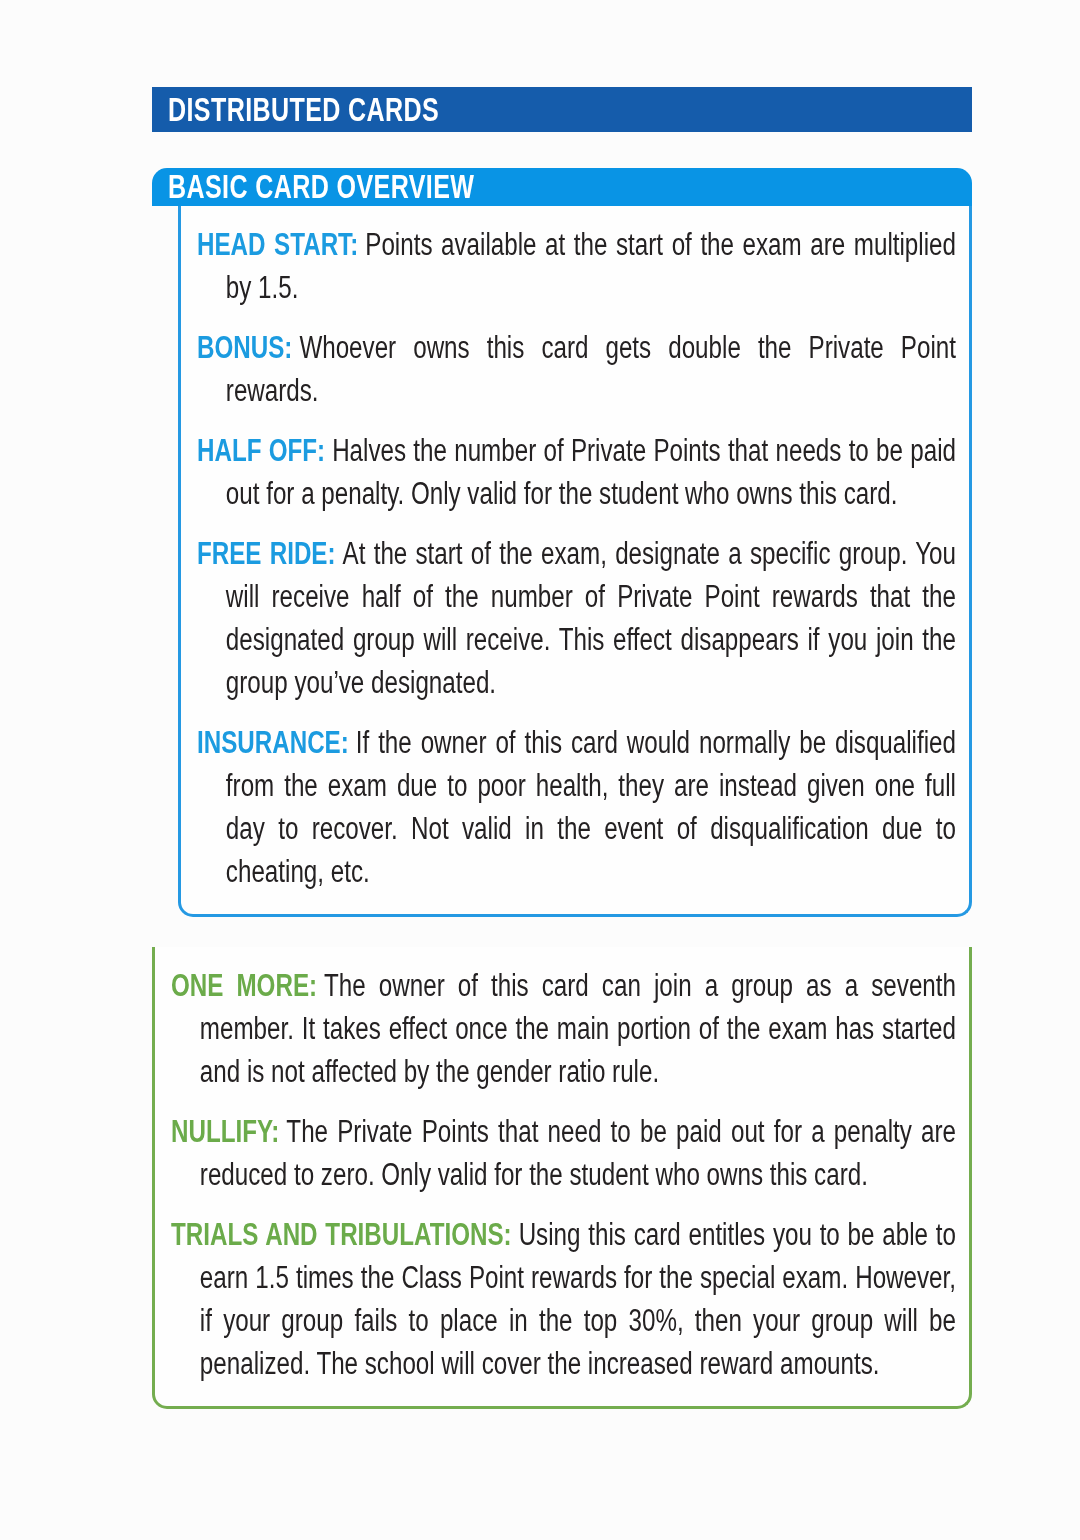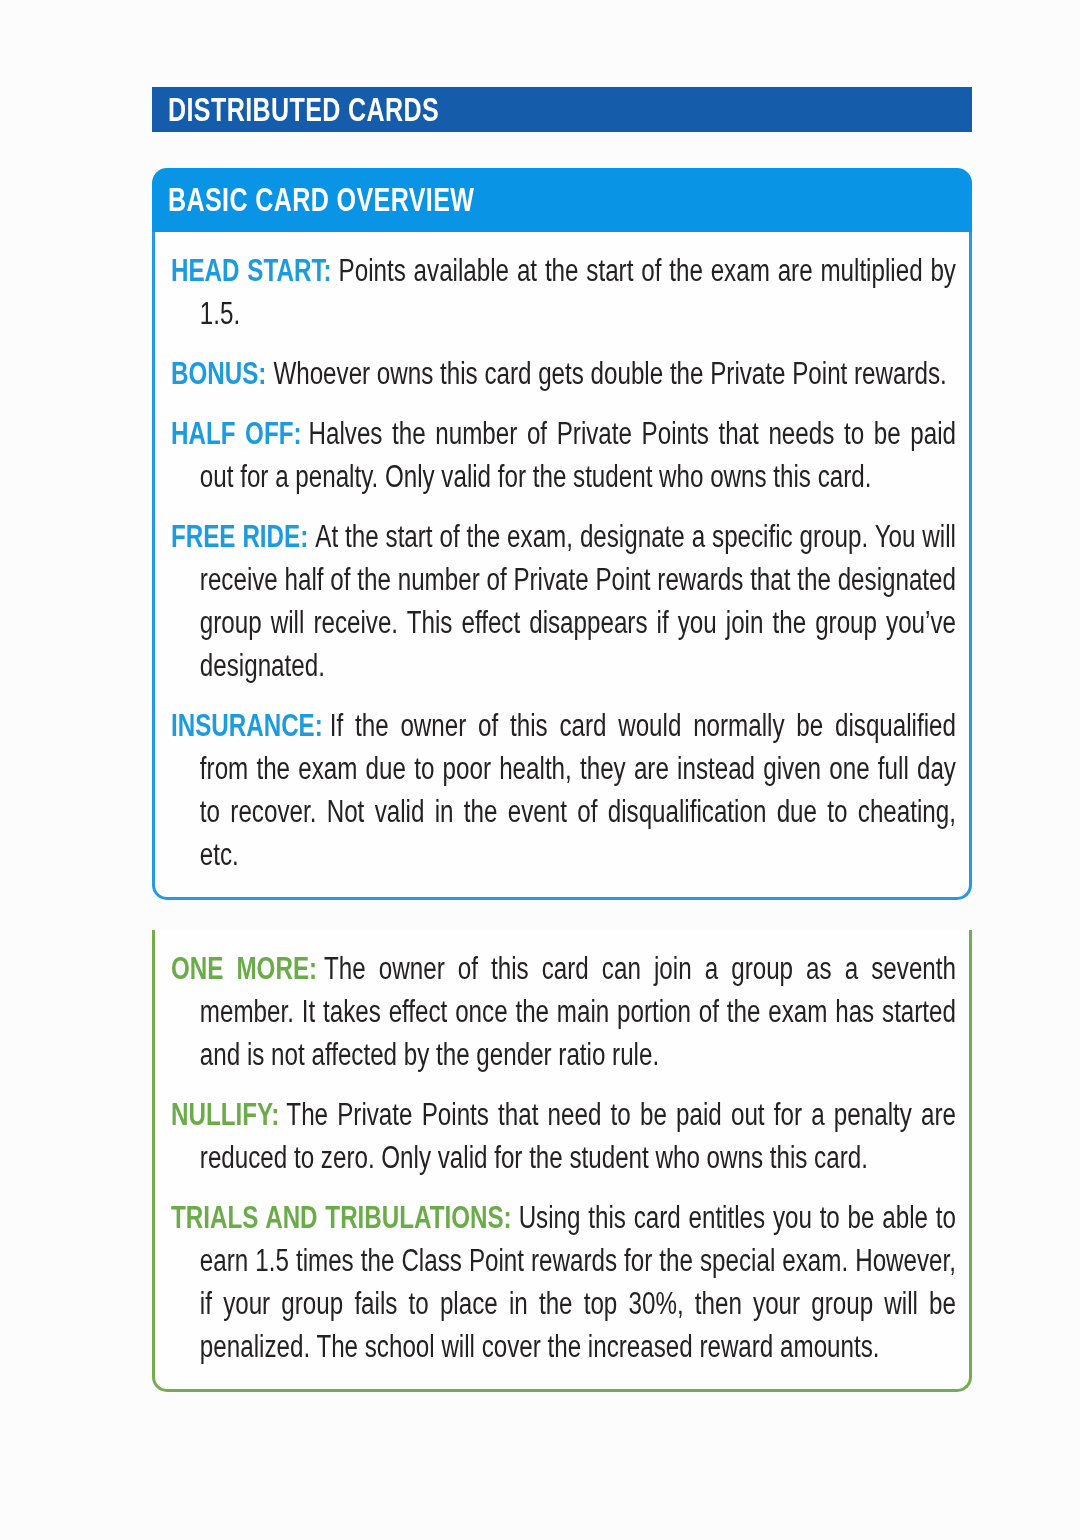--- a/index.html
+++ b/index.html
@@ -29,36 +29,36 @@
     letter-spacing: 0.5px;
     white-space: nowrap;
     display: inline-block;
     transform: scaleX(0.76);
     transform-origin: 0 50%;
   }
 
   
   .card { margin-bottom: 30px; }
   .card-header {
-    height: 64px;
+    height: 38px;
     display: flex;
     align-items: center;
     padding: 0 16px;
     border-radius: 15px 15px 0 0;
   }
   .card-body {
     background: #fefefe;
     border: 3px solid;
     border-top: none;
     border-radius: 0 0 15px 15px;
     padding: 17px 13px 21px 16px;
     overflow: hidden;
   }
   .card--blue  .card-header { background: #0994e5; }
-  .card--blue  .card-body   { border-color: #2599e3; }
+  .card--blue  .card-body   { border-color: #2599e3; margin-left: 26px; }
   .card--green .card-header { background: #6ca647; }
   .card--green .card-body   { border-color: #74ad4f; }
 
   
   .stretch {
     width: 128.2%;
     transform: scaleX(0.78);
     transform-origin: left top;
   }
 

